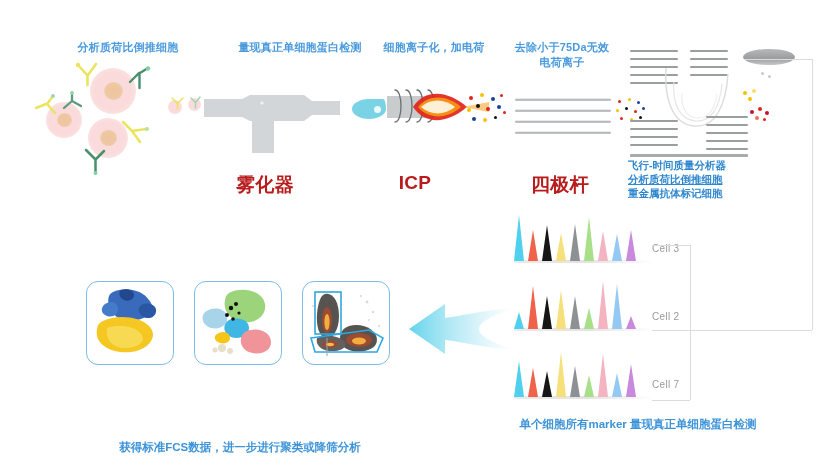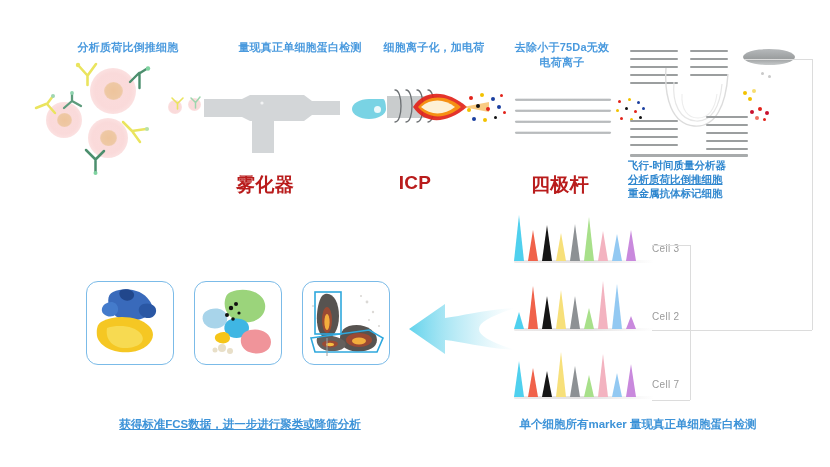--- a/index.html
+++ b/index.html
@@ -407,16 +407,16 @@
           <circle cx="66" cy="38" r="1"></circle>
         <circle cx="10" cy="24" r="1"></circle>
           <circle cx="76" cy="44" r="1.1"></circle>
       </g>
       <rect x="12" y="10" width="26" height="42" fill="none" stroke="#2fa8dd" stroke-width="1.6"></rect>
       <path d="M8 56 L66 48 L80 56 L74 70 L12 70 Z" fill="none" stroke="#2fa8dd" stroke-width="1.6"></path>
       <path d="M24 56 L24 74" stroke="#9aa3a8" stroke-width="1"></path>
     </svg>
   </div>
 
-  <div class="abs bottom-cap" style="left:60px;top:417px;width:360px;text-decoration:underline;">获得标准FCS数据，进一步进行聚类或降筛分析</div>
+  <div class="abs bottom-cap" style="left:60px;top:440px;width:360px;">获得标准FCS数据，进一步进行聚类或降筛分析</div>
   <div class="abs bottom-cap" style="left:468px;top:417px;width:340px;">单个细胞所有marker 量现真正单细胞蛋白检测</div>
 
 </div>
 
 </body></html>

